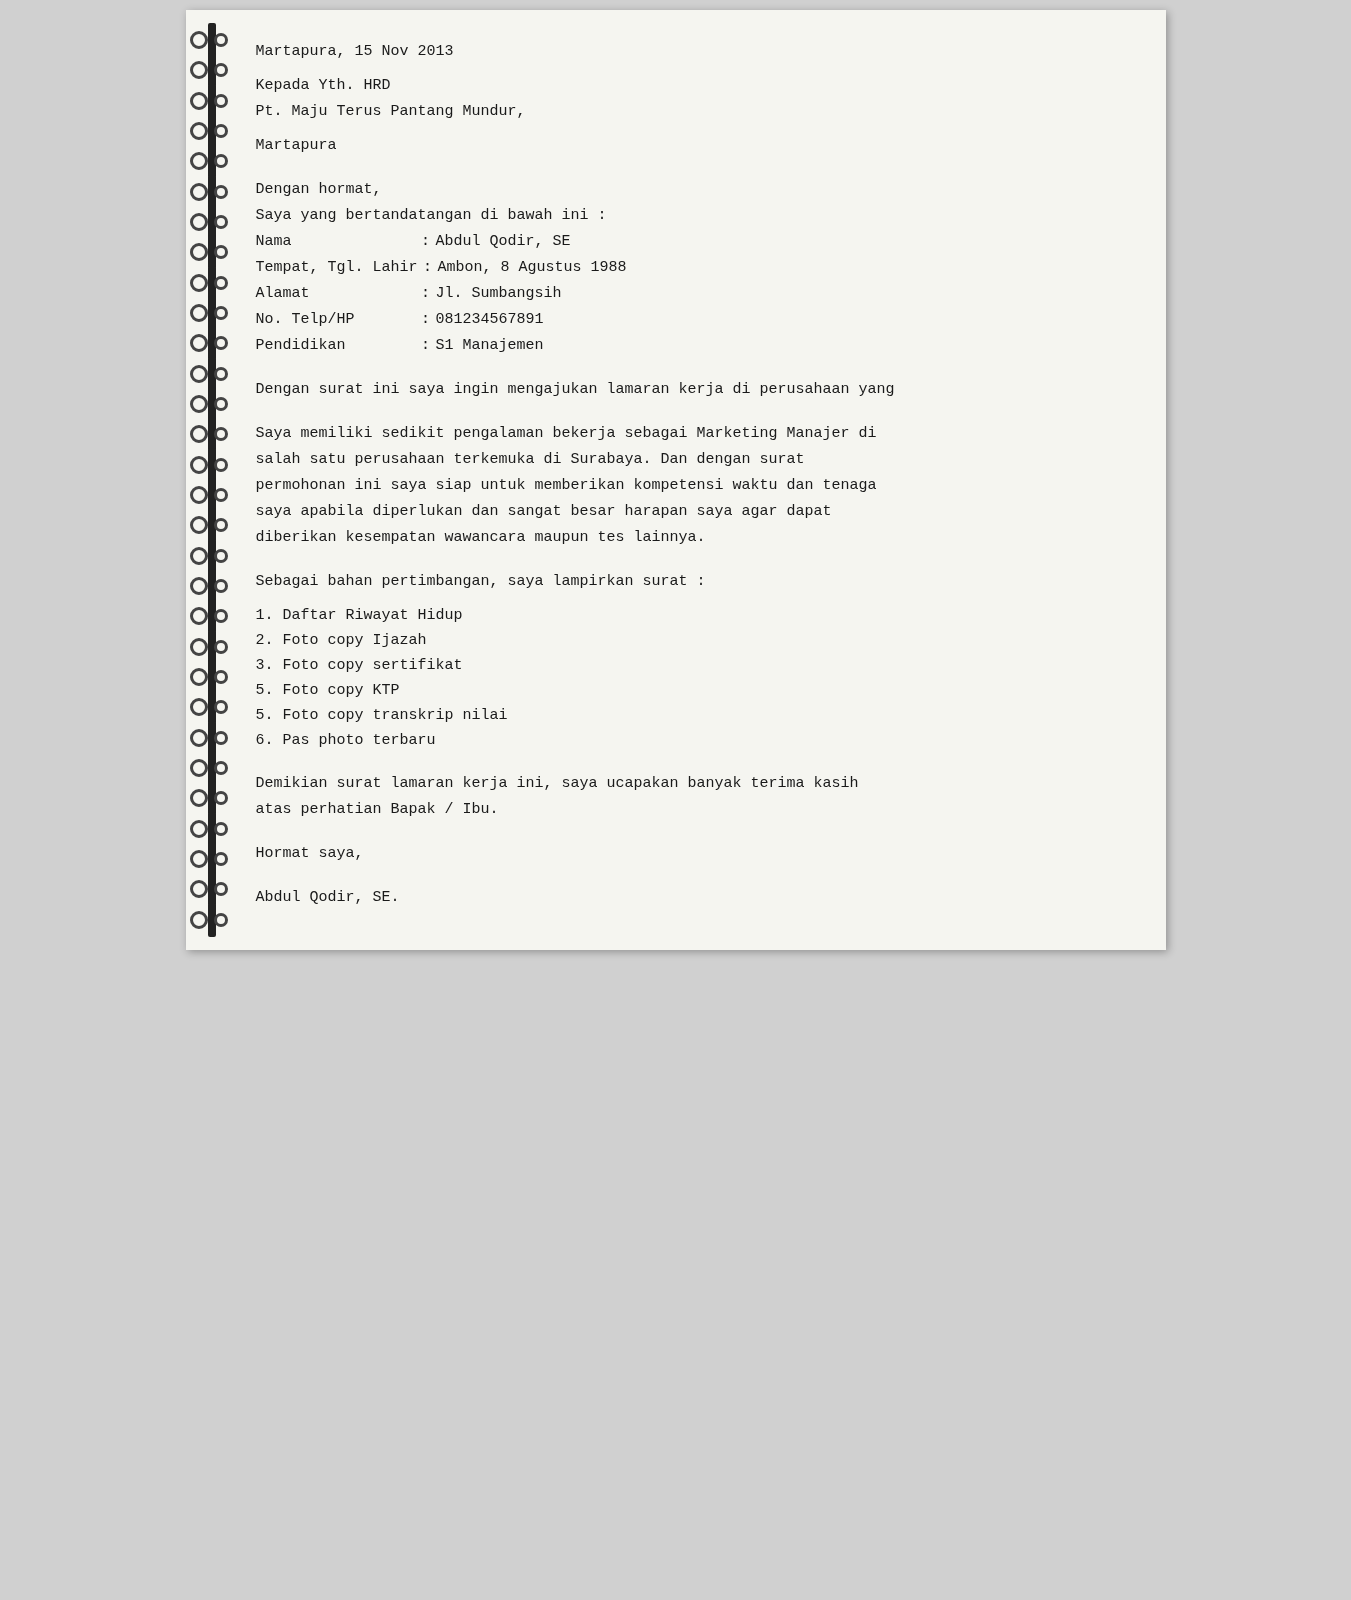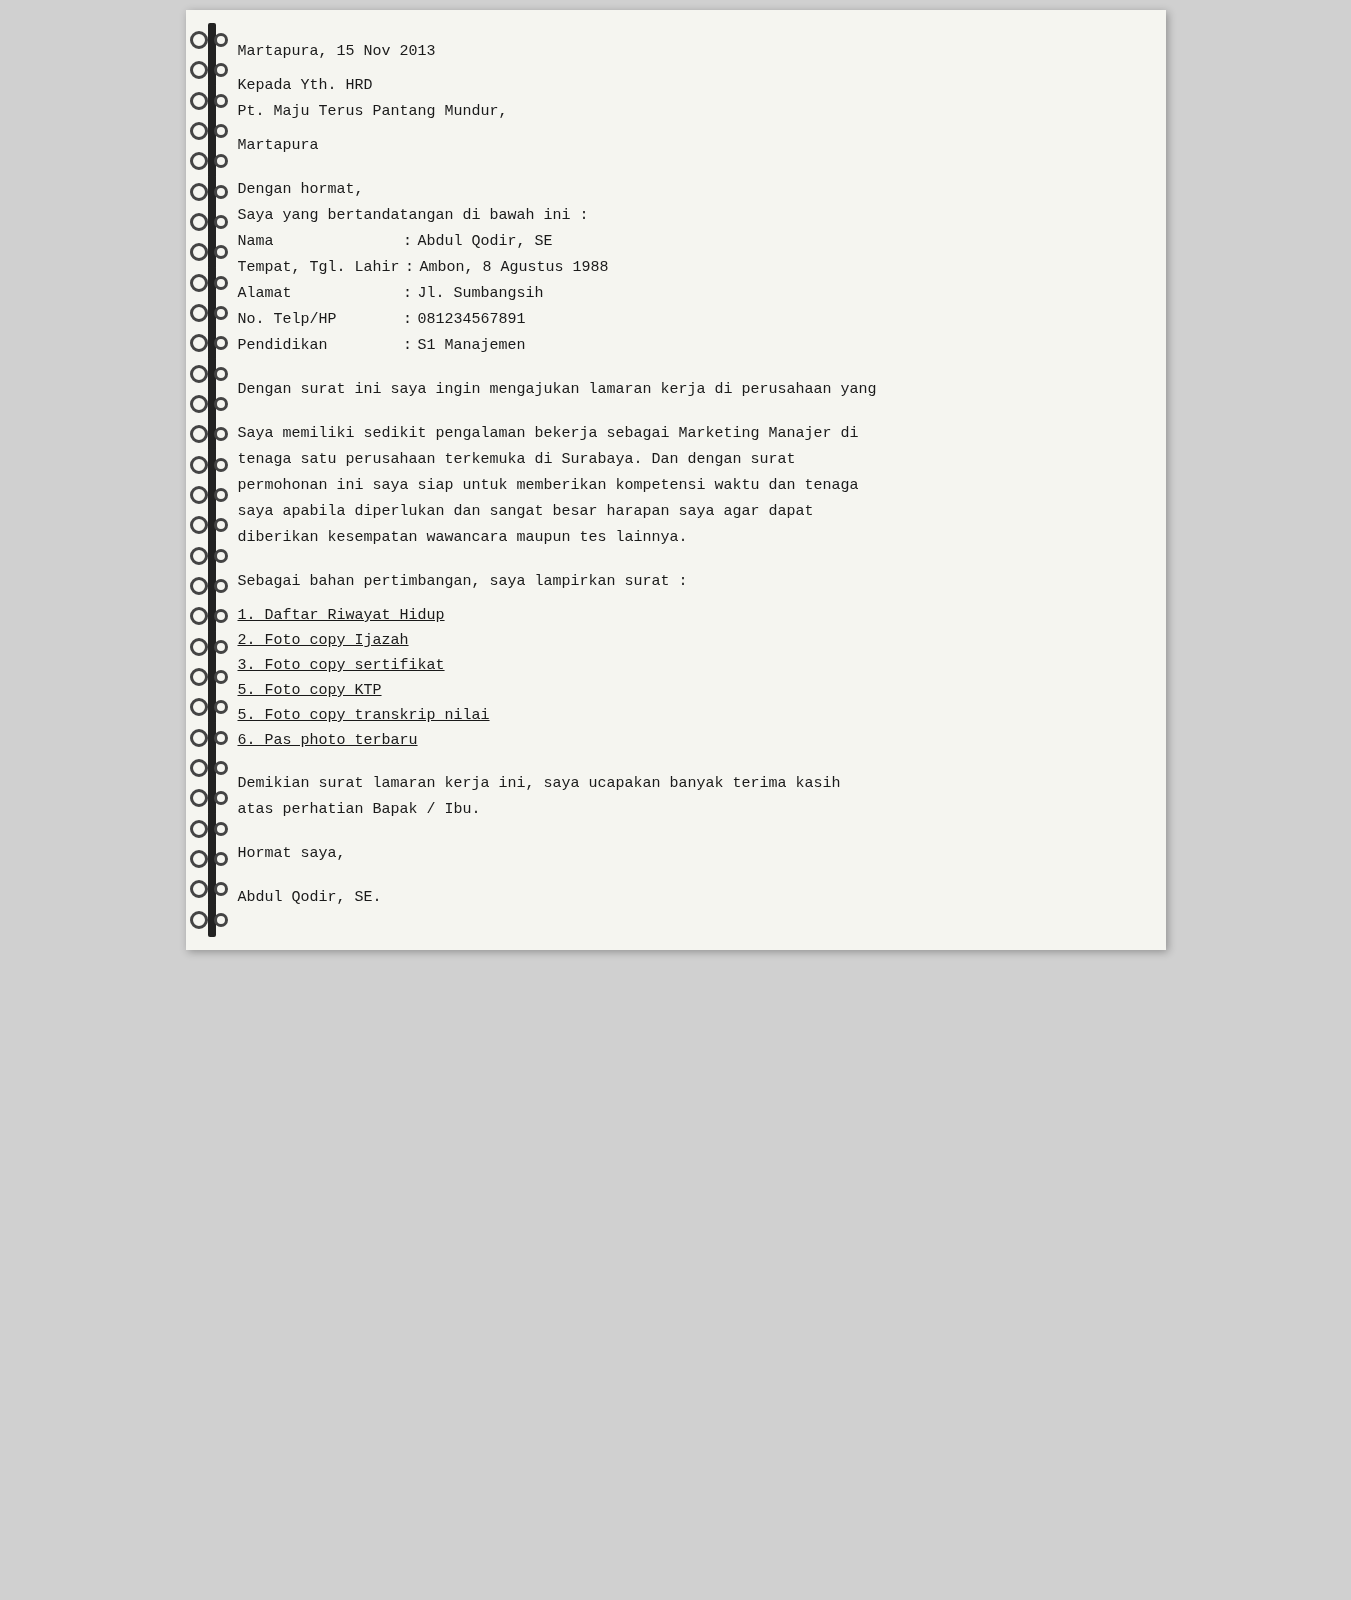--- a/index.html
+++ b/index.html
@@ -80,21 +80,21 @@
       border-radius: 50%;
       background: #f5f5f0;
       position: absolute;
       left: 28px;
       top: 50%;
       transform: translateY(-50%);
       z-index: 2;
     }
 
     .content {
-      margin-left: 52px;
+      margin-left: 70px;
       margin-right: 30px;
       padding-top: 10px;
       font-size: 15px;
       line-height: 1.6;
       color: #1a1a1a;
     }
 
     .letter-line {
       margin-bottom: 2px;
       white-space: pre;
@@ -122,21 +122,20 @@
       min-width: 20px;
       text-align: center;
     }
 
     .field-value {
       flex: 1;
     }
 
     .list-item {
       margin-bottom: 1px;
-      text-decoration: underline;
     }
   </style>
 </head>
 <body>
 
 <div class="page-container">
 
   <div class="spiral-binding" id="spiral-container">
   <div class="spiral-row">
         <div class="spiral-left"></div>
@@ -336,21 +335,21 @@
         </div>
       </div>
 
     <div class="spacer"></div>
 
     <div class="letter-line">Dengan surat ini saya ingin mengajukan lamaran kerja di perusahaan yang</div>
 
     <div class="spacer"></div>
 
     <div class="letter-line">Saya memiliki sedikit pengalaman bekerja sebagai Marketing Manajer di</div>
-    <div class="letter-line">tenaga satu perusahaan terkemuka di Surabaya. Dan dengan surat</div>
+    <div class="letter-line">salah satu perusahaan terkemuka di Surabaya. Dan dengan surat</div>
     <div class="letter-line">permohonan ini saya siap untuk memberikan kompetensi waktu dan tenaga</div>
     <div class="letter-line">saya apabila diperlukan dan sangat besar harapan saya agar dapat</div>
     <div class="letter-line">diberikan kesempatan wawancara maupun tes lainnya.</div>
 
     <div class="spacer"></div>
 
     <div class="letter-line">Sebagai bahan pertimbangan, saya lampirkan surat :</div>
 
     <div class="spacer-sm"></div>
 

